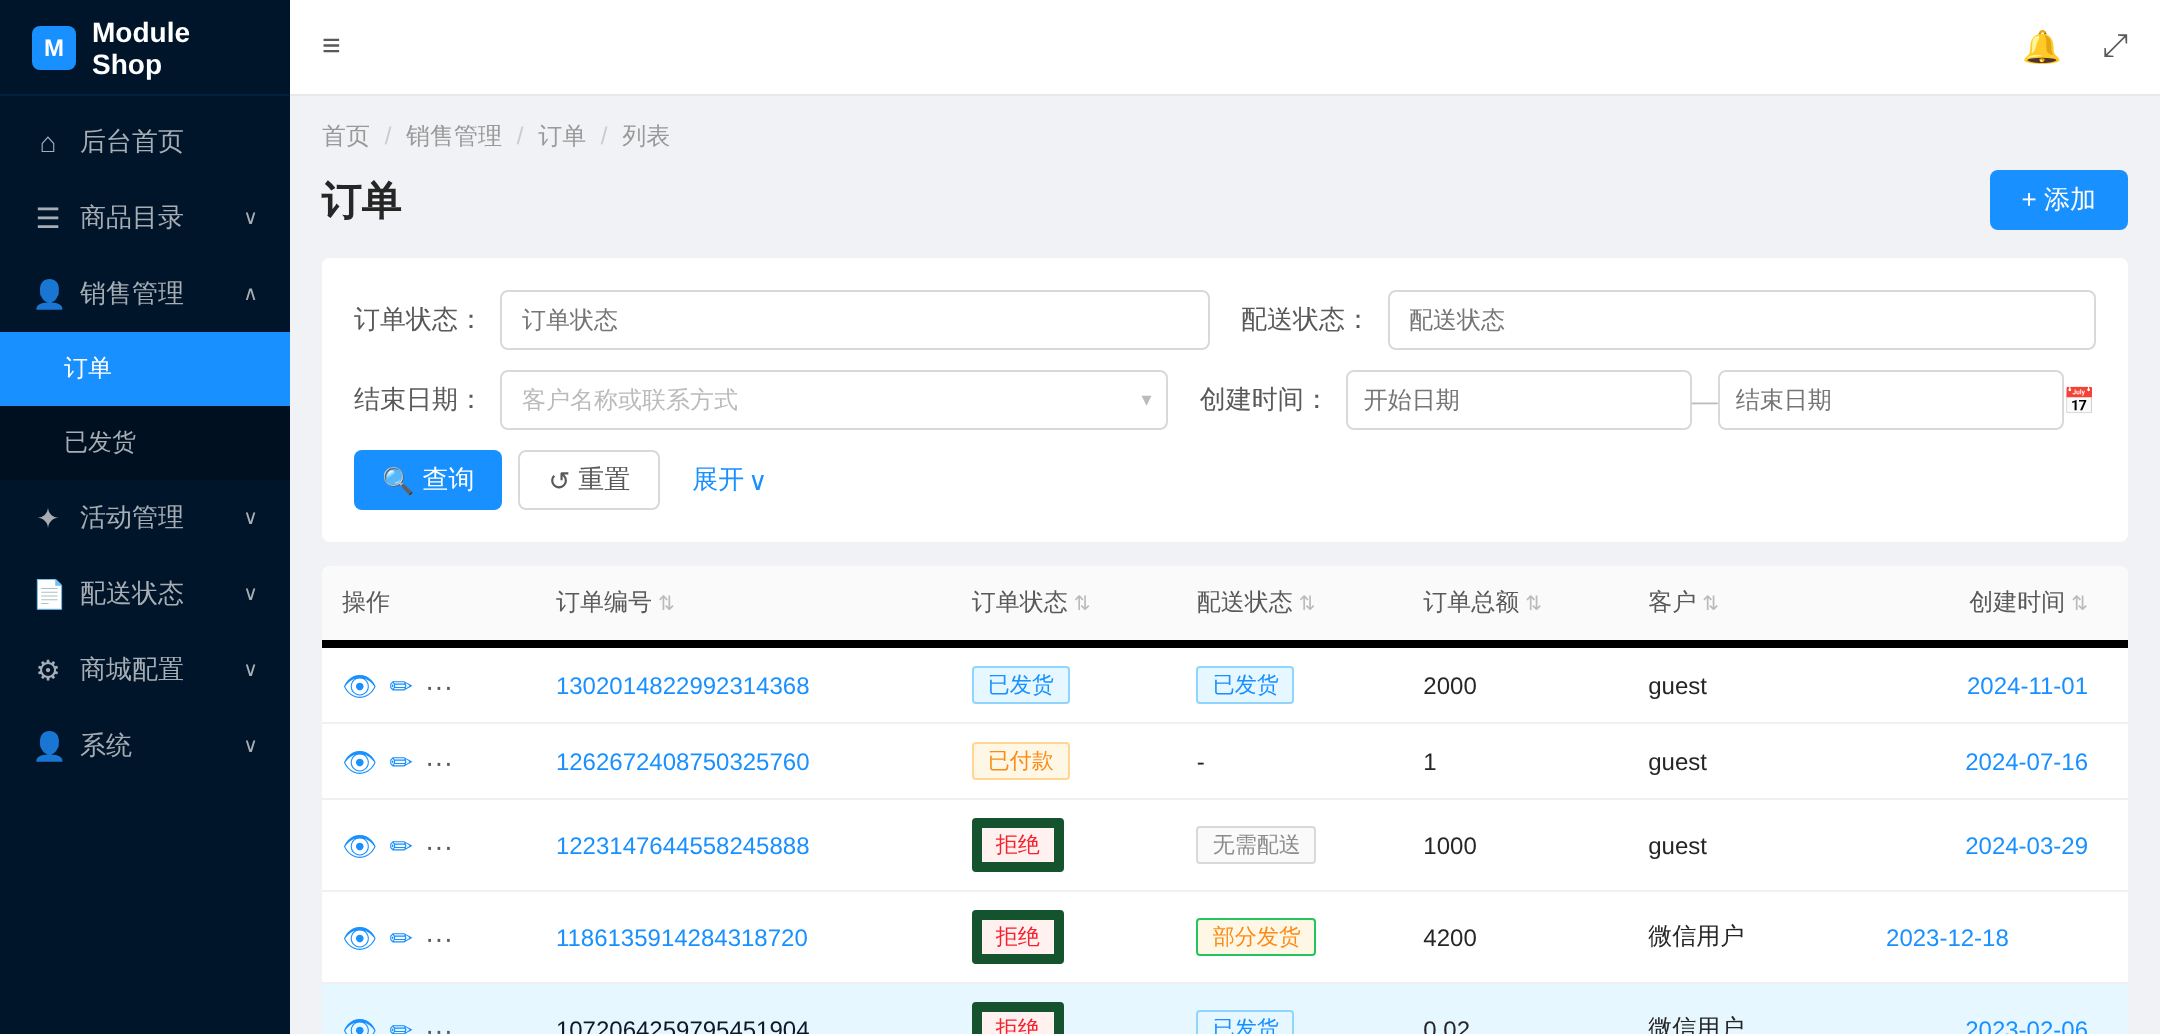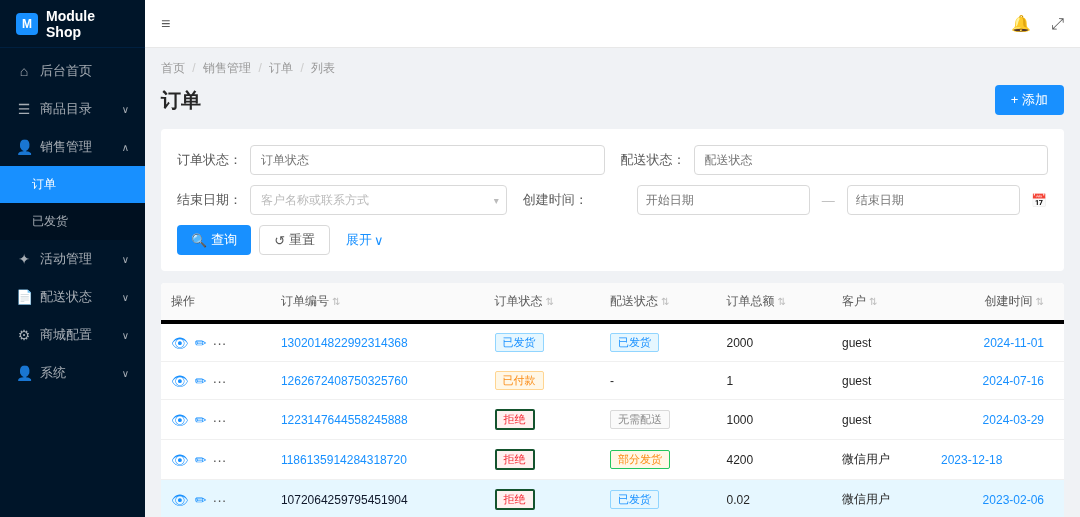--- a/index.html
+++ b/index.html
@@ -39,21 +39,21 @@
     .page-title-row { display: flex; align-items: center; justify-content: space-between; margin-bottom: 14px; }
     .page-title { font-size: 20px; font-weight: 600; color: #262626; }
     .btn-add { background: #1890ff; color: #fff; border: none; border-radius: 4px; padding: 6px 16px; font-size: 13px; cursor: pointer; display: flex; align-items: center; gap: 4px; }
 
     
     .filter-area { background: #fff; border-radius: 4px; padding: 16px; margin-bottom: 12px; }
     .filter-row { display: flex; gap: 16px; margin-bottom: 10px; align-items: center; }
     .filter-item { display: flex; align-items: center; gap: 8px; flex: 1; }
     .filter-label { color: #595959; font-size: 13px; white-space: nowrap; flex-shrink: 0; }
     .filter-input { flex: 1; height: 30px; border: 1px solid #d9d9d9; border-radius: 4px; padding: 0 10px; font-size: 12px; color: #595959; outline: none; }
-    .filter-date-row { display: flex; align-items: center; gap: 12px; flex: 1; margin-left: 41px; }
+    .filter-date-row { display: flex; align-items: center; gap: 0; flex: 1; }
     .filter-date-input { flex: 1; height: 30px; border: 1px solid #d9d9d9; border-radius: 4px; padding: 0 8px; font-size: 12px; color: #bbb; outline: none; }
     .date-sep { color: #bbb; }
     .date-cal-icon { color: #bbb; font-size: 13px; }
 
     
     .action-row { display: flex; gap: 8px; margin-top: 4px; }
     .btn-query { background: #1890ff; color: #fff; border: none; border-radius: 4px; padding: 5px 14px; font-size: 13px; cursor: pointer; display: flex; align-items: center; gap: 4px; }
     .btn-reset { background: #fff; color: #595959; border: 1px solid #d9d9d9; border-radius: 4px; padding: 5px 14px; font-size: 13px; cursor: pointer; display: flex; align-items: center; gap: 4px; }
     .btn-expand { background: #fff; color: #1890ff; border: none; padding: 5px 8px; font-size: 13px; cursor: pointer; display: flex; align-items: center; gap: 2px; }
 
@@ -66,21 +66,21 @@
     td { padding: 9px 10px; color: #262626; border-bottom: 1px solid #f0f0f0; }
     tr.highlighted td { background: #e6f7ff; }
     .action-icons { display: flex; gap: 6px; align-items: center; }
     .action-icon { color: #1890ff; cursor: pointer; font-size: 14px; }
     .action-icon.more { color: #595959; }
 
     
     .badge { display: inline-block; padding: 1px 7px; border-radius: 2px; font-size: 11px; font-weight: 500; }
     .badge-success { background: #e6f7ff; color: #1890ff; border: 1px solid #91d5ff; }
     .badge-warning { background: #fff7e6; color: #fa8c16; border: 1px solid #ffd591; }
-    .badge-error { background: #fff1f0; color: #f5222d; border: 2px solid #14532d; }
+    .badge-error { background: #fff1f0; color: #f5222d; border: 5px solid #14532d; }
     .badge-partial { background: #fff7e6; color: #fa8c16; border: 1px solid #22c55e; }
     .badge-noship { background: #fafafa; color: #8c8c8c; border: 1px solid #d9d9d9; }
     .badge-shipped { background: #e6f7ff; color: #1890ff; border: 1px solid #91d5ff; }
 
     .select-wrapper { position: relative; flex: 1; }
     .select-wrapper::after { content: '▾'; position: absolute; right: 8px; top: 50%; transform: translateY(-50%); color: #bbb; font-size: 10px; pointer-events: none; }
     .select-wrapper select { width: 100%; height: 30px; border: 1px solid #d9d9d9; border-radius: 4px; padding: 0 10px; font-size: 12px; color: #bbb; outline: none; background: #fff; appearance: none; }
   </style>
 </head>
 <body>
@@ -281,21 +281,21 @@
         <span class="action-icon more" title="更多">···</span>
       </div>
     </td>
     <td style="color:#1890ff;cursor:pointer;">1186135914284318720</td>
     <td>
       <span class="badge badge-error">拒绝</span>
     </td>
     <td><span class="badge badge-partial">部分发货</span></td>
     <td>4200</td>
     <td>微信用户</td>
-    <td style="text-align:left;padding-right:16px;color:#1890ff;">2023-12-18</td>
+    <td style="text-align:center;padding-right:37px;color:#1890ff;">2023-12-18</td>
   </tr>
             <tr class="highlighted">
     <td>
       <div class="action-icons">
         <span class="action-icon" title="查看">👁</span>
         <span class="action-icon" title="编辑">✏</span>
         <span class="action-icon more" title="更多">···</span>
       </div>
     </td>
     <td style="color:#0f172a;cursor:pointer;">1072064259795451904</td>

